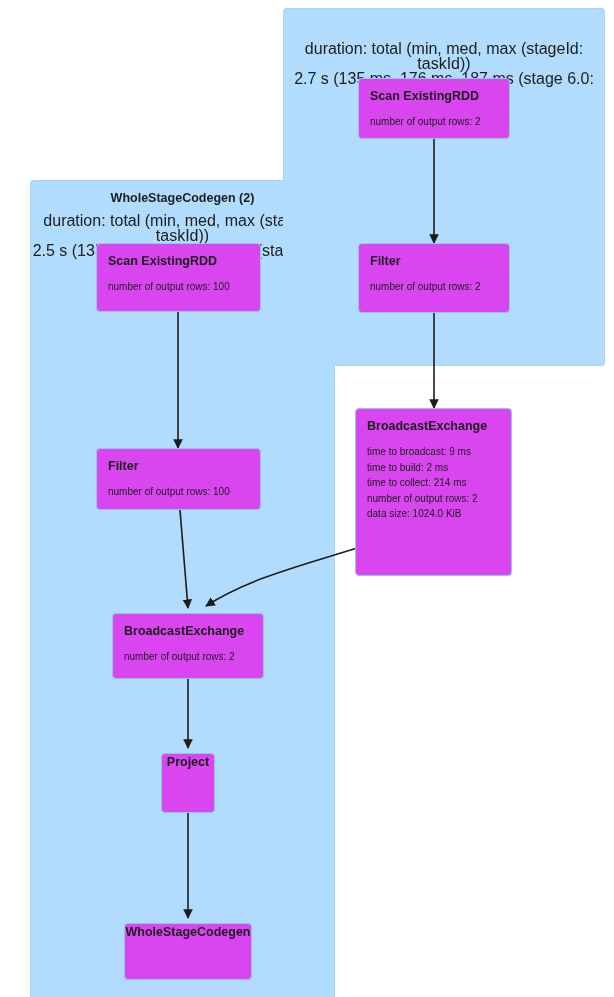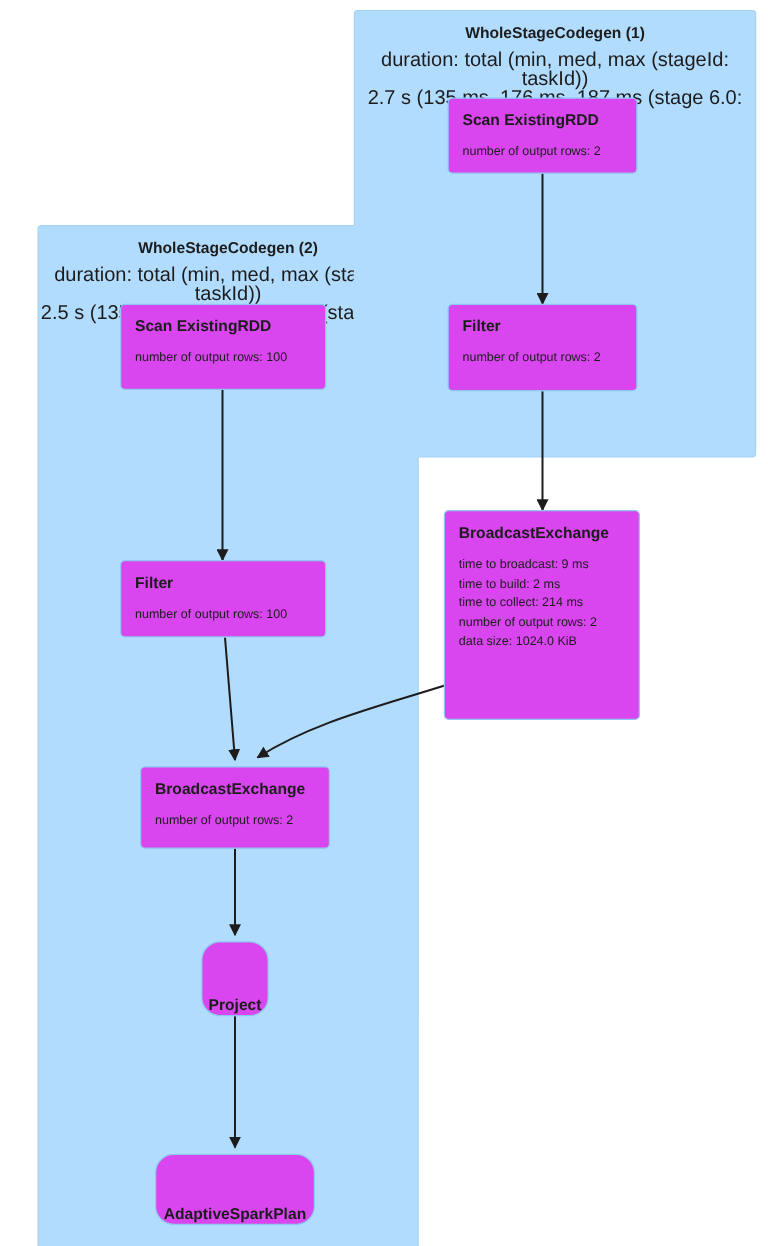--- a/index.html
+++ b/index.html
@@ -70,40 +70,38 @@
   }
   .node-metrics {
     margin-top: 10px;
     font-size: 10px;
     color: #1c1c1c;
     line-height: 15.5px;
     white-space: pre-line;
   }
   .node-center {
     display: flex;
-    align-items: flex-end;
+    align-items: flex-start;
     justify-content: center;
     padding: 0;
-    border-radius: 15px;
   }
   .node-center .node-title {
     text-align: center;
   }
   .clip-mask {
     position: absolute;
     background: #b2dcfe;
   }
 </style>
 </head>
 <body>
 
 <div id="stage">
 
   <div class="cluster" style="left:283px; top:8px; width:322px; height:358px;">
-    <div class="cluster-title">WholeStageCodegen (1)</div>
     <div class="cluster-sub">duration: total (min, med, max (stageId: taskId))
 2.7 s (135 ms, 176 ms, 187 ms (stage 6.0: task 35))</div>
   </div>
 
   <div class="cluster" style="left:30px; top:180px; width:305px; height:871px;">
     <div class="cluster-title">WholeStageCodegen (2)</div>
     <div class="cluster-sub">duration: total (min, med, max (stageId: taskId))
 2.5 s (135 ms, 156 ms, 177 ms (stage 7.0: task 40))</div>
   </div>
 
@@ -158,16 +156,16 @@
   <div class="node" style="left:112px; top:613px; width:152px; height:66px;">
     <div class="node-title">BroadcastExchange</div>
     <div class="node-metrics">number of output rows: 2</div>
   </div>
 
   <div class="node node-center" style="left:161px; top:753px; width:54px; height:60px;">
     <div class="node-title">Project</div>
   </div>
 
   <div class="node node-center" style="left:124px; top:923px; width:128px; height:57px;">
-    <div class="node-title">AdaptiveSparkPlan</div>
+    <div class="node-title">WholeStageCodegen</div>
   </div>
 
 </div>
 
 </body></html>

